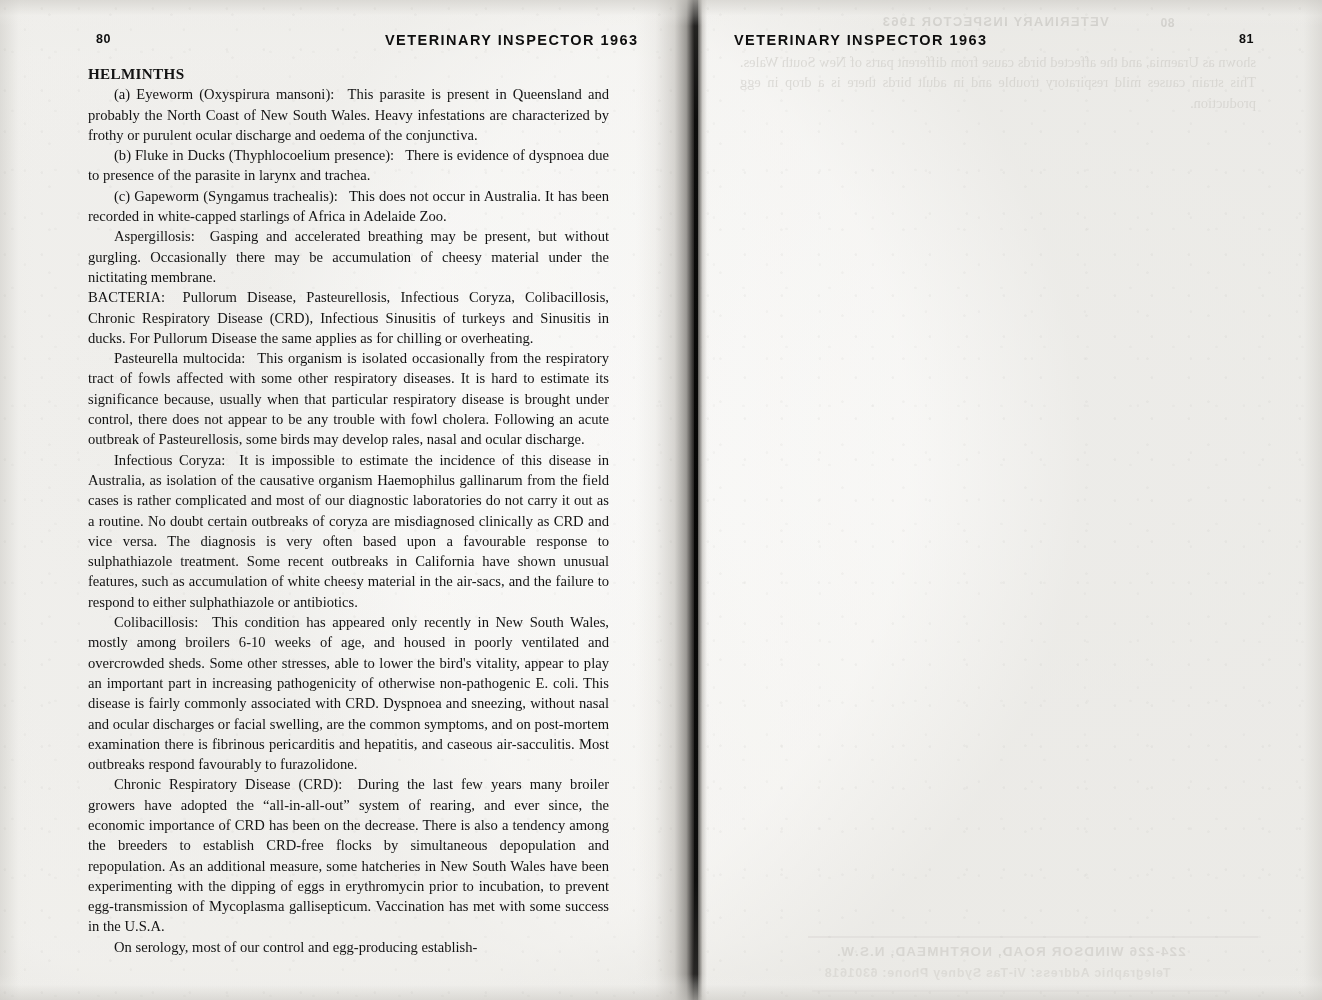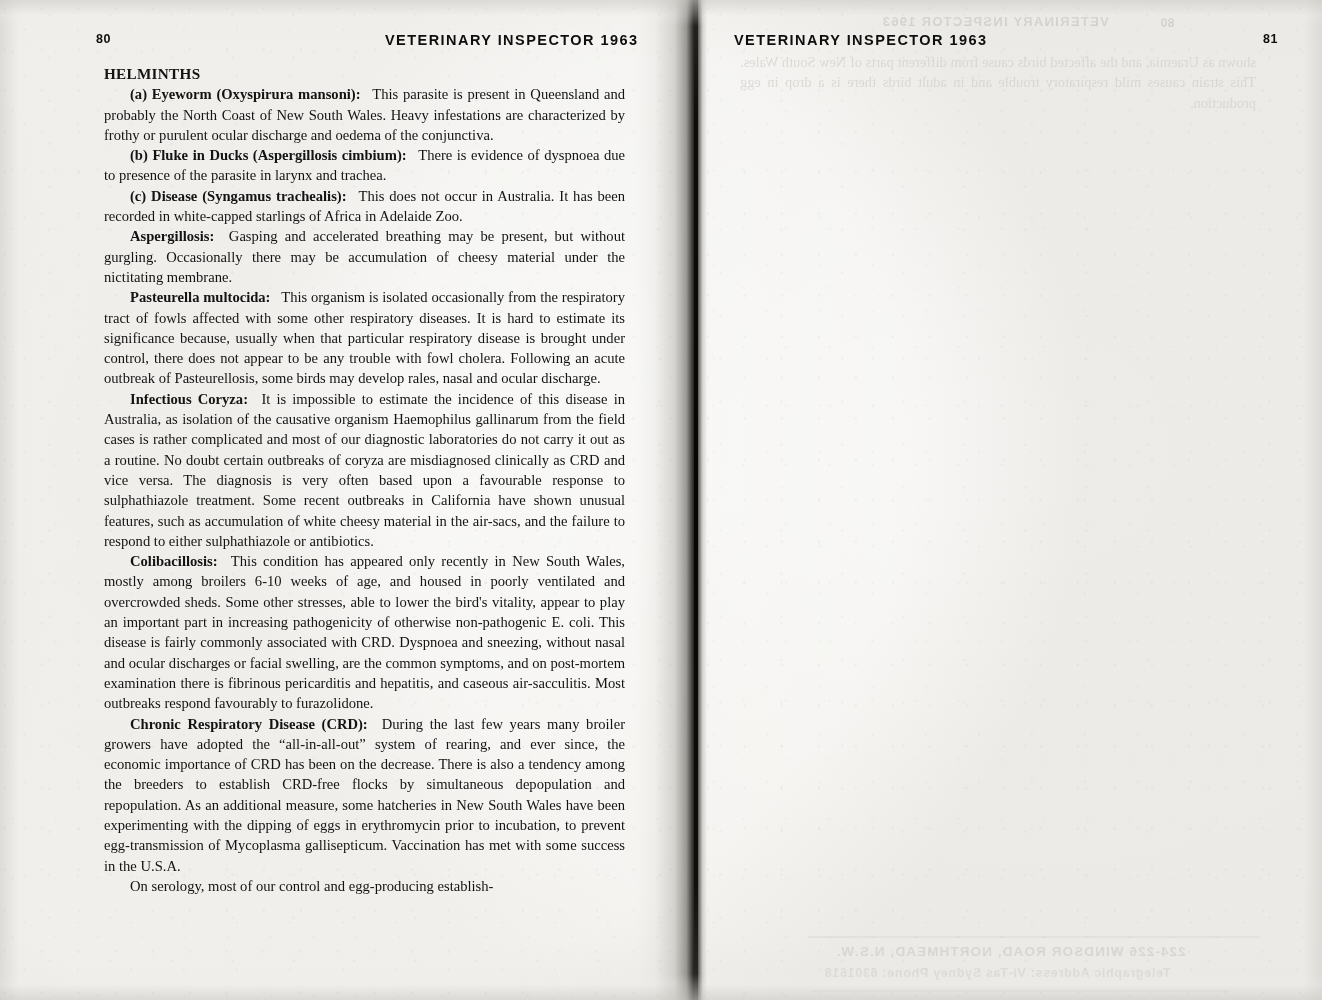--- a/index.html
+++ b/index.html
@@ -94,45 +94,45 @@
     font-family: "Liberation Sans", "DejaVu Sans", sans-serif;
     font-weight: bold;
     font-size: 14.5px;
     letter-spacing: 1.45px;
     color: #0e0e0e;
     white-space: nowrap;
   }
   #head-left  .folio { position:absolute; left: 96px;  top: 0; font-size: 12.5px; letter-spacing: .6px; }
   #head-left  .title { position:absolute; left: 385px; top: 0; }
   #head-right .title { position:absolute; left: 34px;  top: 0; }
-  #head-right .folio { position:absolute; left: 563px; top: 0; font-size: 12.5px; letter-spacing: .6px; }
+  #head-right .folio { position:absolute; left: 539px; top: 0; font-size: 12.5px; letter-spacing: .6px; }
 
   
   .textblock {
     position: absolute;
     font-family: "Liberation Serif", "DejaVu Serif", serif;
     font-size: 14.6px;
     line-height: 20.3px;
     color: #131313;
     text-align: justify;
     text-justify: inter-word;
     -webkit-font-smoothing: none;
   }
-  #body-left  { left: 104px;  top: 64px; width: 521px; }
+  #body-left  { left: 88px;  top: 64px; width: 521px; }
 
   .para      { margin: 0; text-indent: 26px; }
   .para.noindent { text-indent: 0; }
   .heading {
     margin: 0;
     text-indent: 0;
     font-weight: bold;
     font-size: 15.2px;
     letter-spacing: .3px;
   }
-  .lead   { font-weight: bold; }
+  .lead   { font-weight: normal; }
   b, strong { font-weight: normal; }
 
   
   .para:last-line { text-align: left; }
 
   
   .bleed {
     position: absolute;
     font-family: "Liberation Sans", "DejaVu Sans", sans-serif;
     color: #b9b7b2;
@@ -209,23 +209,24 @@
   </div>
 
   <div class="page" id="page-left">
     <div class="running-head" id="head-left">
       <span class="folio">80</span>
       <span class="title">VETERINARY INSPECTOR 1963</span>
     </div>
     <div class="textblock" id="body-left">
         <p class="heading">HELMINTHS</p>
         <p class="para"><span class="lead">(a) Eyeworm (Oxyspirura mansoni):</span>  This parasite is present in Queensland and probably the North Coast of New South Wales. Heavy infestations are characterized by frothy or purulent ocular discharge and oedema of the conjunctiva.</p>
-        <p class="para"><span class="lead">(b) Fluke in Ducks (Aspergillosis cimbium):</span>  There is evidence of dyspnoea due to presence of the parasite in larynx and trachea.</p>
-        <p class="para"><span class="lead">(c) Disease (Syngamus trachealis):</span>  This does not occur in Australia. It has been recorded in white-capped starlings of Africa in Adelaide Zoo.</p>
+        <p class="para"><span class="lead">(b) Fluke in Ducks (Thyphlocoelium presence):</span>  There is evidence of dyspnoea due to presence of the parasite in larynx and trachea.</p>
+        <p class="para"><span class="lead">(c) Gapeworm (Syngamus trachealis):</span>  This does not occur in Australia. It has been recorded in white-capped starlings of Africa in Adelaide Zoo.</p>
         <p class="para"><span class="lead">Aspergillosis:</span>  Gasping and accelerated breathing may be present, but without gurgling. Occasionally there may be accumulation of cheesy material under the nictitating membrane.</p>
+        <p class="para noindent"><span class="lead">BACTERIA:</span>  Pullorum Disease, Pasteurellosis, Infectious Coryza, Colibacillosis, Chronic Respiratory Disease (CRD), Infectious Sinusitis of turkeys and Sinusitis in ducks. For Pullorum Disease the same applies as for chilling or overheating.</p>
         <p class="para"><span class="lead">Pasteurella multocida:</span>  This organism is isolated occasionally from the respiratory tract of fowls affected with some other respiratory diseases. It is hard to estimate its significance because, usually when that particular respiratory disease is brought under control, there does not appear to be any trouble with fowl cholera. Following an acute outbreak of Pasteurellosis, some birds may develop rales, nasal and ocular discharge.</p>
         <p class="para"><span class="lead">Infectious Coryza:</span>  It is impossible to estimate the incidence of this disease in Australia, as isolation of the causative organism <b>Haemophilus gallinarum</b> from the field cases is rather complicated and most of our diagnostic laboratories do not carry it out as a routine. No doubt certain outbreaks of coryza are misdiagnosed clinically as CRD and vice versa. The diagnosis is very often based upon a favourable response to sulphathiazole treatment. Some recent outbreaks in California have shown unusual features, such as accumulation of white cheesy material in the air-sacs, and the failure to respond to either sulphathiazole or antibiotics.</p>
         <p class="para"><span class="lead">Colibacillosis:</span>  This condition has appeared only recently in New South Wales, mostly among broilers 6-10 weeks of age, and housed in poorly ventilated and overcrowded sheds. Some other stresses, able to lower the bird's vitality, appear to play an important part in increasing pathogenicity of otherwise non-pathogenic <b>E. coli.</b> This disease is fairly commonly associated with CRD. Dyspnoea and sneezing, without nasal and ocular discharges or facial swelling, are the common symptoms, and on post-mortem examination there is fibrinous pericarditis and hepatitis, and caseous air-sacculitis. Most outbreaks respond favourably to furazolidone.</p>
         <p class="para"><span class="lead">Chronic Respiratory Disease (CRD):</span>  During the last few years many broiler growers have adopted the “all-in-all-out” system of rearing, and ever since, the economic importance of CRD has been on the decrease. There is also a tendency among the breeders to establish CRD-free flocks by simultaneous depopulation and repopulation. As an additional measure, some hatcheries in New South Wales have been experimenting with the dipping of eggs in erythromycin prior to incubation, to prevent egg-transmission of <b>Mycoplasma gallisepticum.</b> Vaccination has met with some success in the U.S.A.</p>
         <p class="para">On serology, most of our control and egg-producing establish-</p>
       </div>
   </div>
 
   <div class="page" id="page-right">
     <div class="running-head" id="head-right">

